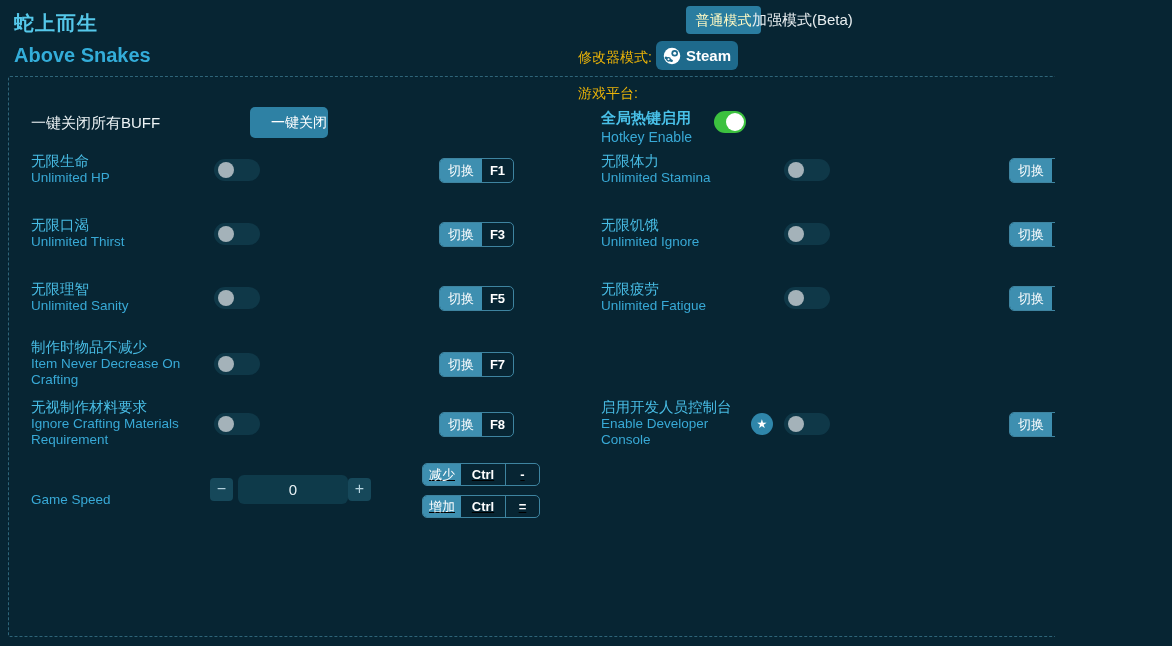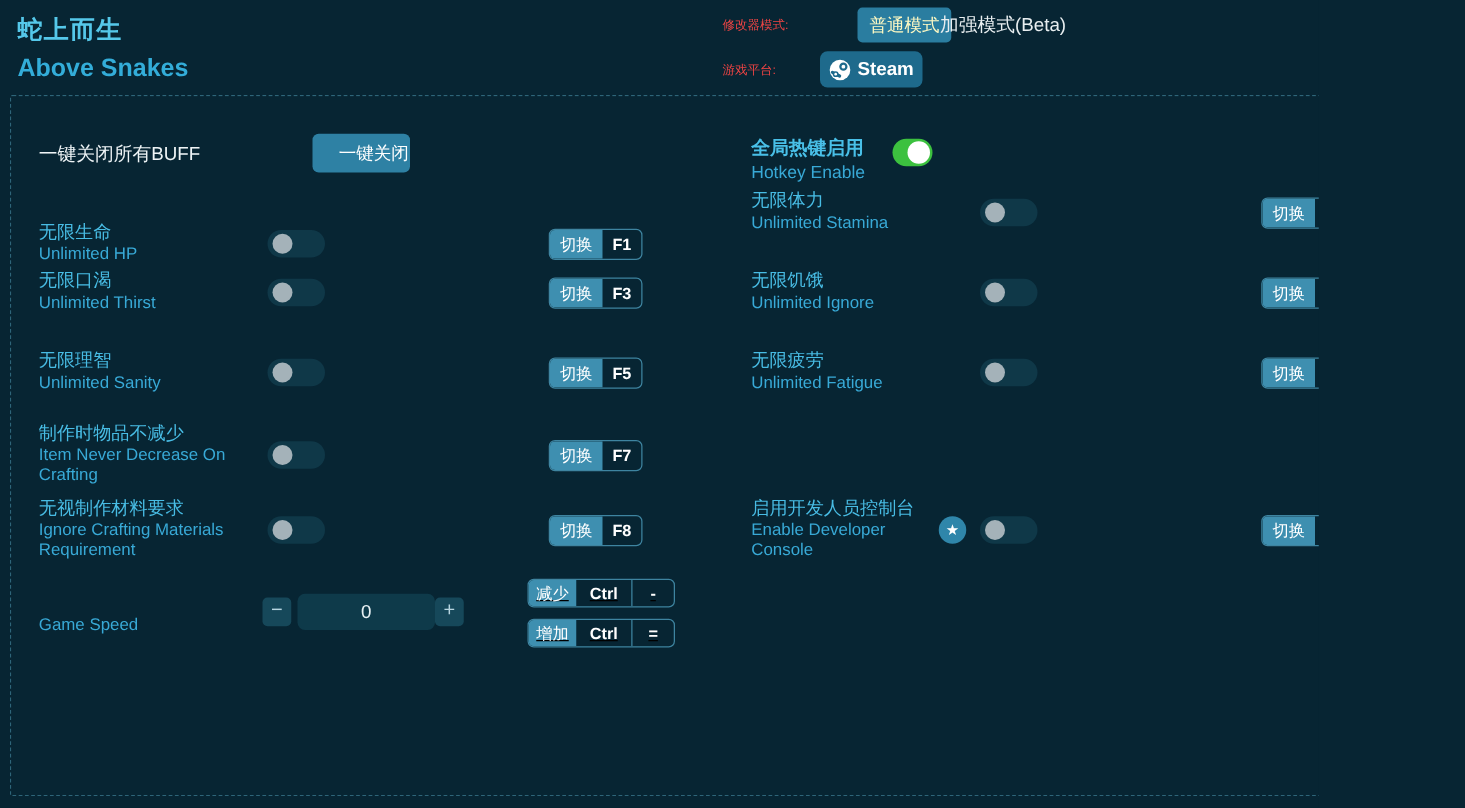--- a/index.html
+++ b/index.html
@@ -2,21 +2,21 @@
 <html><head>
 <meta charset="utf-8">
 <style>
   html,body{margin:0;padding:0;background:#072533;}
   *{box-sizing:border-box;font-family:"Liberation Sans","DejaVu Sans",sans-serif;}
   #app{position:relative;width:1055px;height:646px;background:#072533;overflow:hidden;}
 
   
   .title-cn{position:absolute;left:14px;top:10px;font-size:20px;font-weight:bold;color:#55c8ea;letter-spacing:1px;}
   .title-en{position:absolute;left:14px;top:44px;font-size:20px;font-weight:bold;color:#33add9;}
-  .hdr-label{position:absolute;font-size:10px;color:#ef4444;}
+  .hdr-label{position:absolute;font-size:14px;color:#eab308;margin-top:36px;}
   .mode-btn{position:absolute;left:686px;top:6px;width:75px;height:28px;background:#2a7da0;border-radius:4px;font-size:14px;color:#fef9c3;text-align:center;line-height:28px;}
   .mode-alt{position:absolute;left:752px;top:11px;font-size:15px;color:#e8eef0;}
   .steam-btn{position:absolute;left:656px;top:41px;width:82px;height:29px;background:#1e6a8c;border-radius:6px;display:flex;align-items:center;justify-content:center;gap:5px;color:#fff;font-size:15px;font-weight:bold;}
 
   
   .panel{position:absolute;left:8px;top:76px;width:1156px;height:561px;border:1px dashed #2e6579;border-radius:2px;}
   .cell{position:absolute;width:570px;height:58px;}
   .cell .cn{position:absolute;left:22px;top:0;width:185px;font-size:14.5px;color:#48bce4;line-height:18px;}
   .cell .en{position:absolute;left:22px;top:18px;width:185px;font-size:13.5px;color:#38a9d6;line-height:16px;}
   .narrow .en{width:140px;}
@@ -91,21 +91,21 @@
       <div class="buff-btn">一键关闭</div>
     </div>
     <div class="cell" style="left:570px;top:15px;">
       <div class="hke-cn">全局热键启用</div>
       <div class="hke-en">Hotkey Enable</div>
       <div class="toggle small hke-toggle on">
           <div class="knob"></div>
         </div>
     </div>
 
-    <div class="cell" style="left:0;top:75px;margin-top:25px;">
+    <div class="cell" style="left:0;top:75px;">
       <div class="cn">无限生命</div>
       <div class="en">Unlimited HP</div>
       <div class="toggle">
           <div class="knob"></div>
         </div>
       <div class="hotkey">
         <span class="hk-toggle">切换</span>
         <span class="hk-key">F1</span>
       </div>
     </div>

